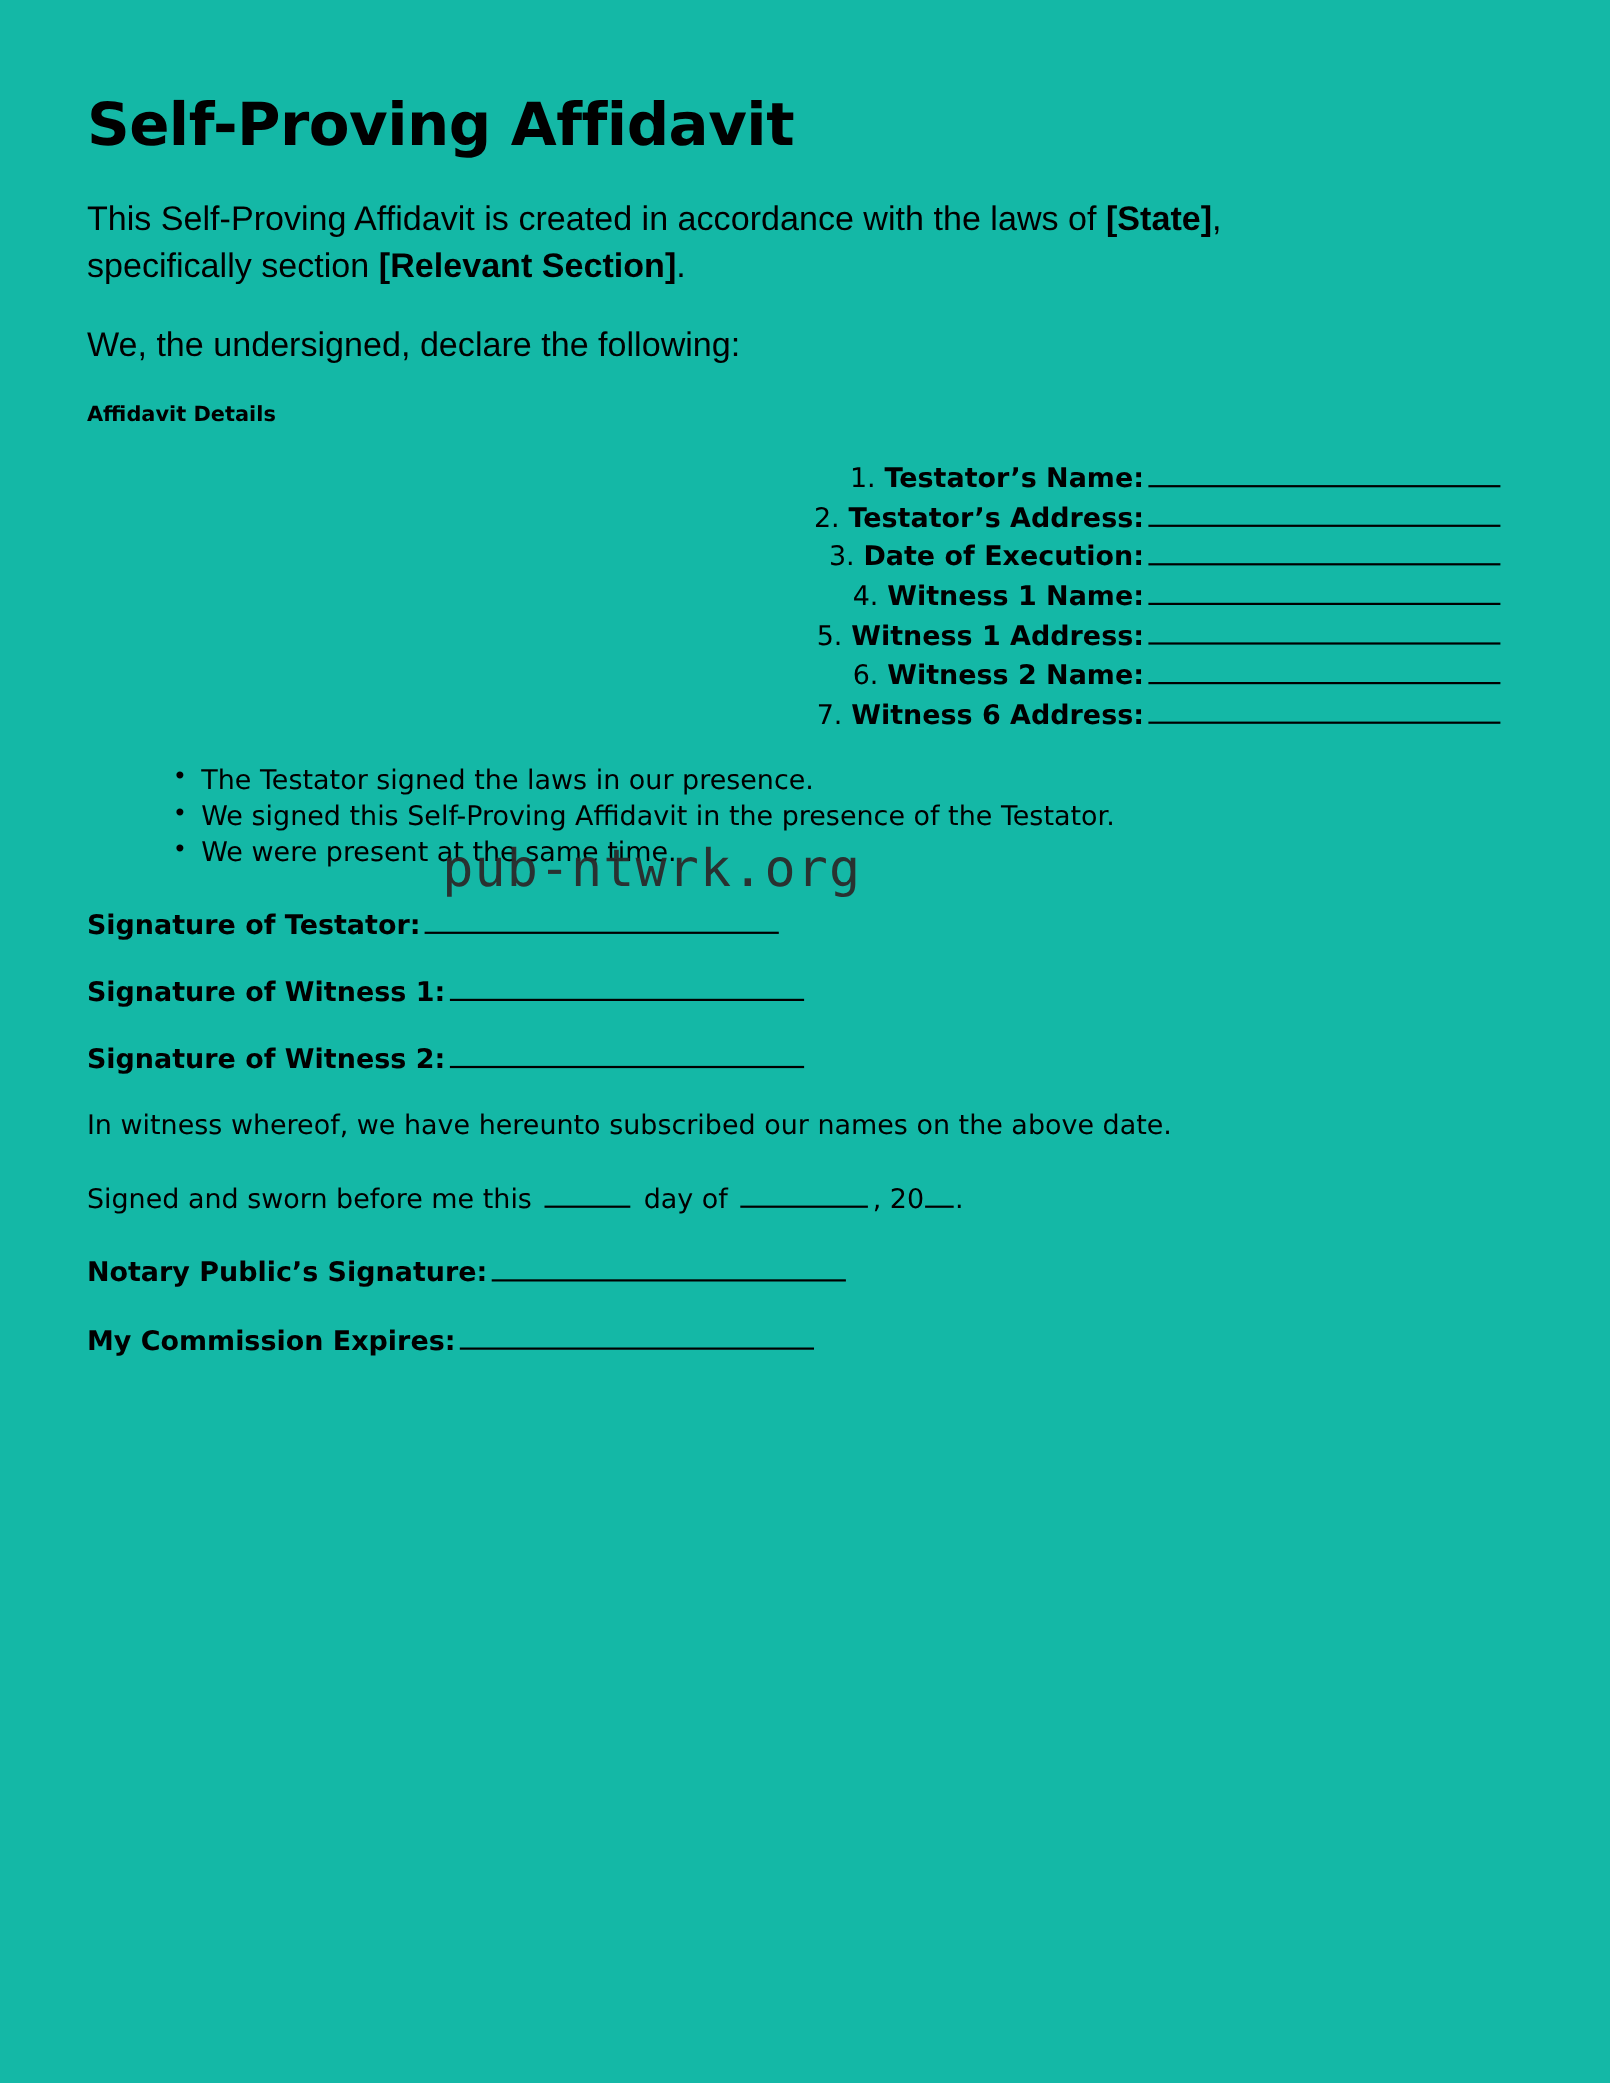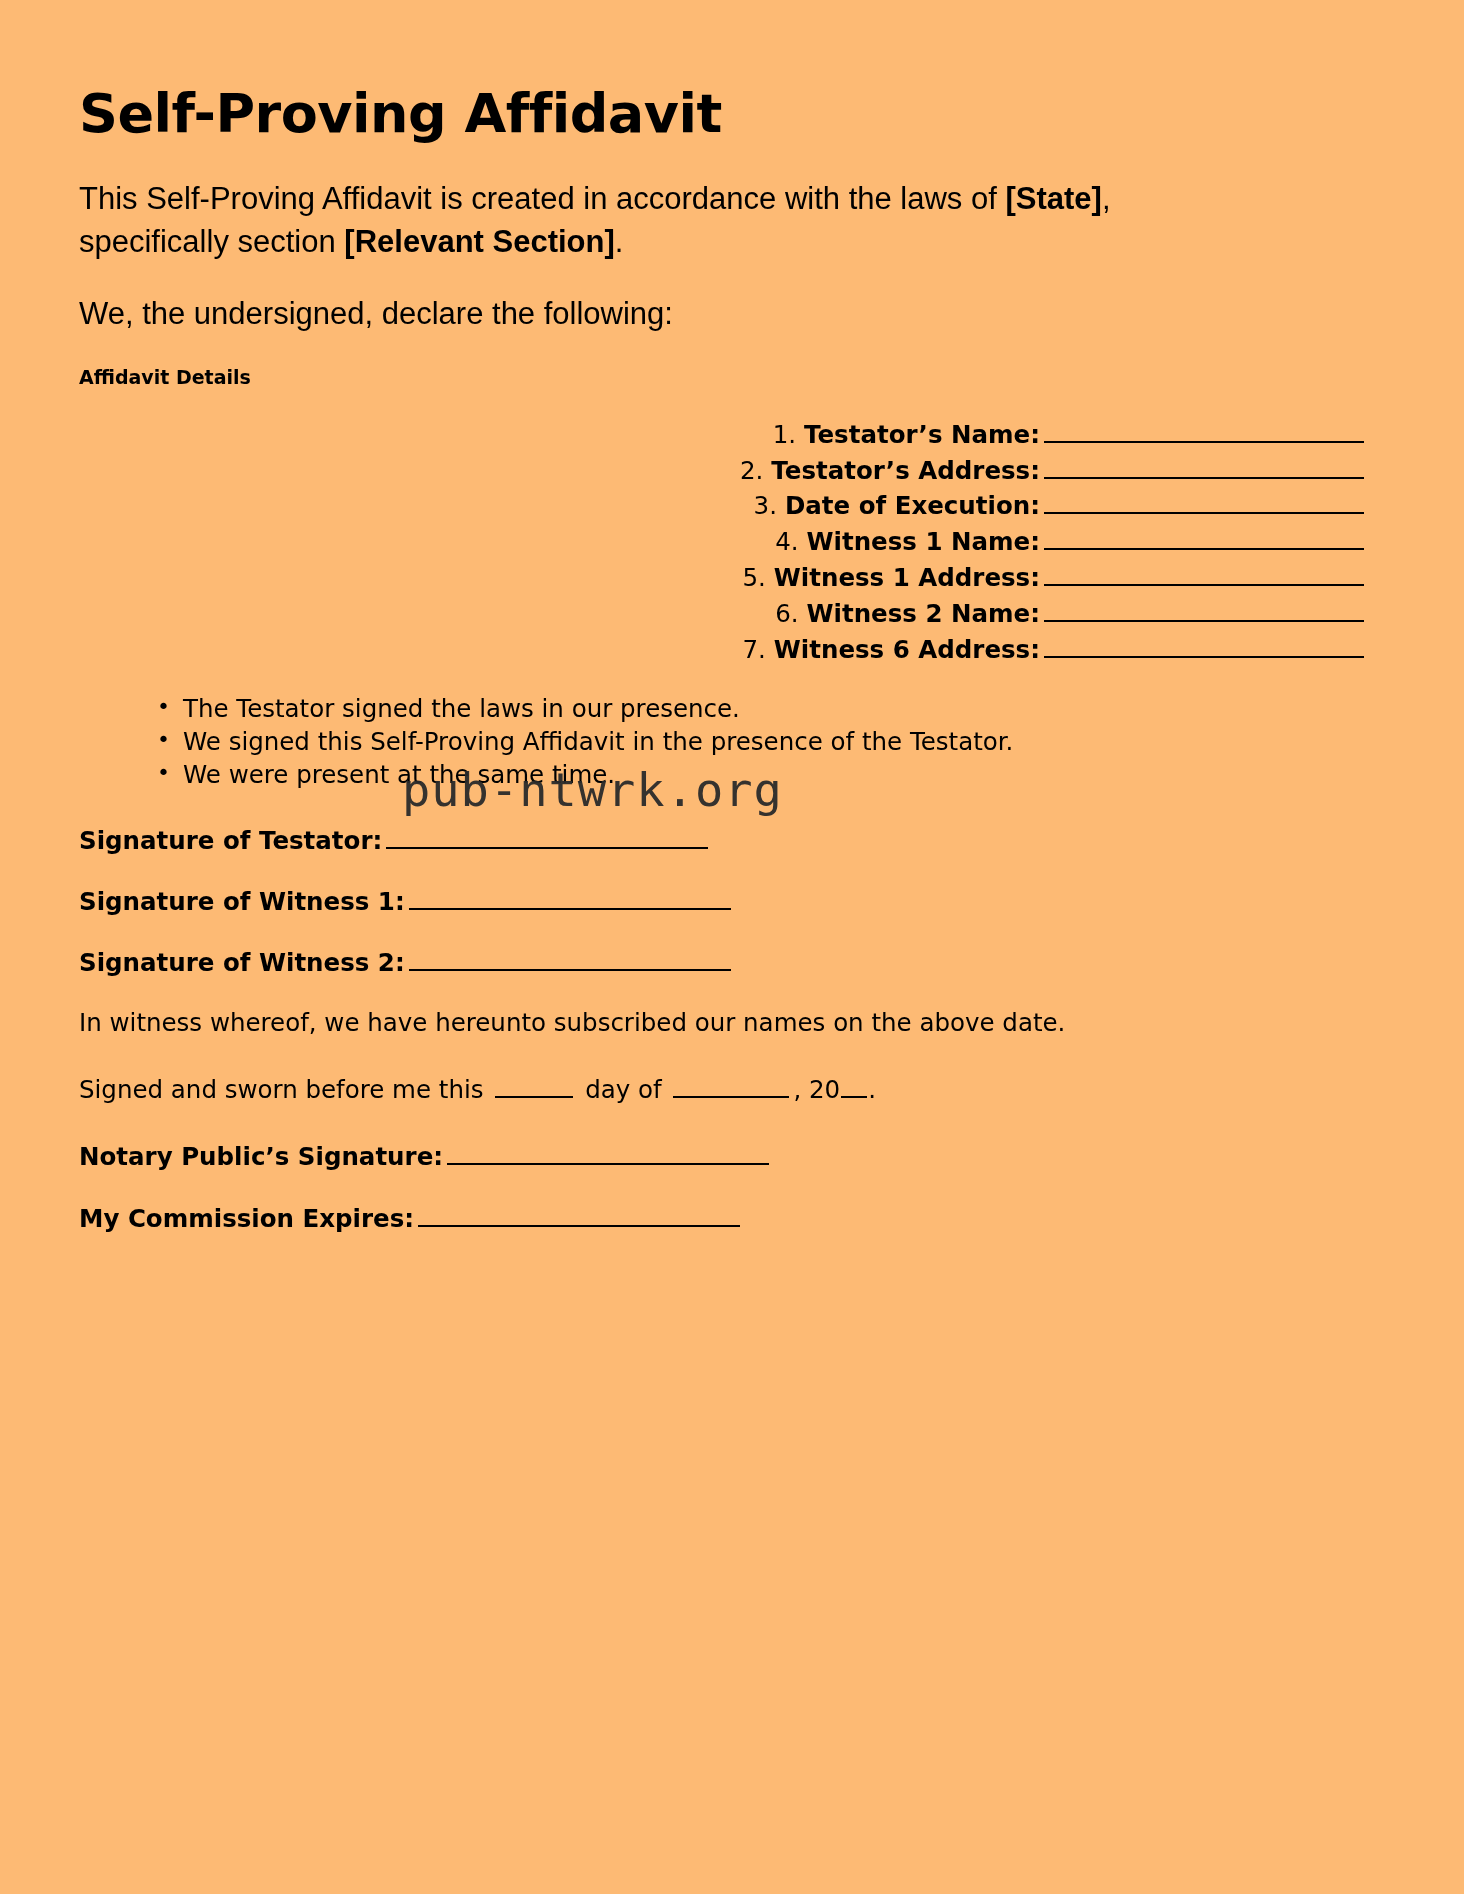--- a/index.html
+++ b/index.html
@@ -16,21 +16,21 @@
     color: #000000;
     overflow: hidden;
   }
 
   .page {
     position: absolute;
     left: 0;
     top: 0;
     width: 1464px;
     height: 1894px;
-    background: #fdba74;
+    background: #14b8a6;
     box-sizing: border-box;
     padding: 62px 100px 0 79px;
   }
 
   .doc-title {
     font-size: 54px;
     font-weight: bold;
     letter-spacing: -0.5px;
     line-height: 1.12;
     margin: 22px 0 34px 0;

